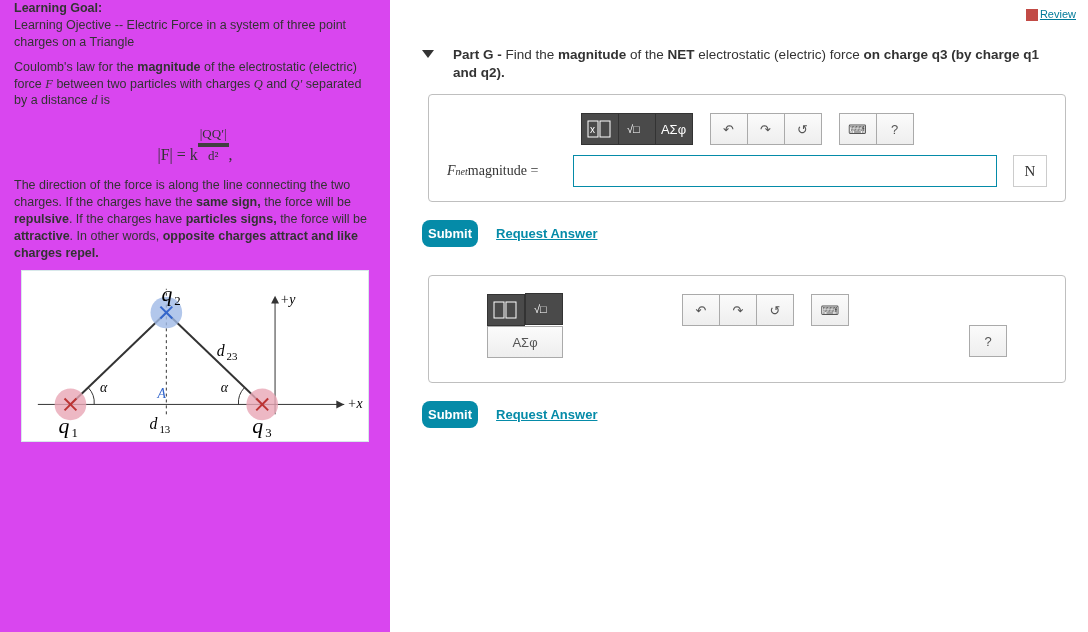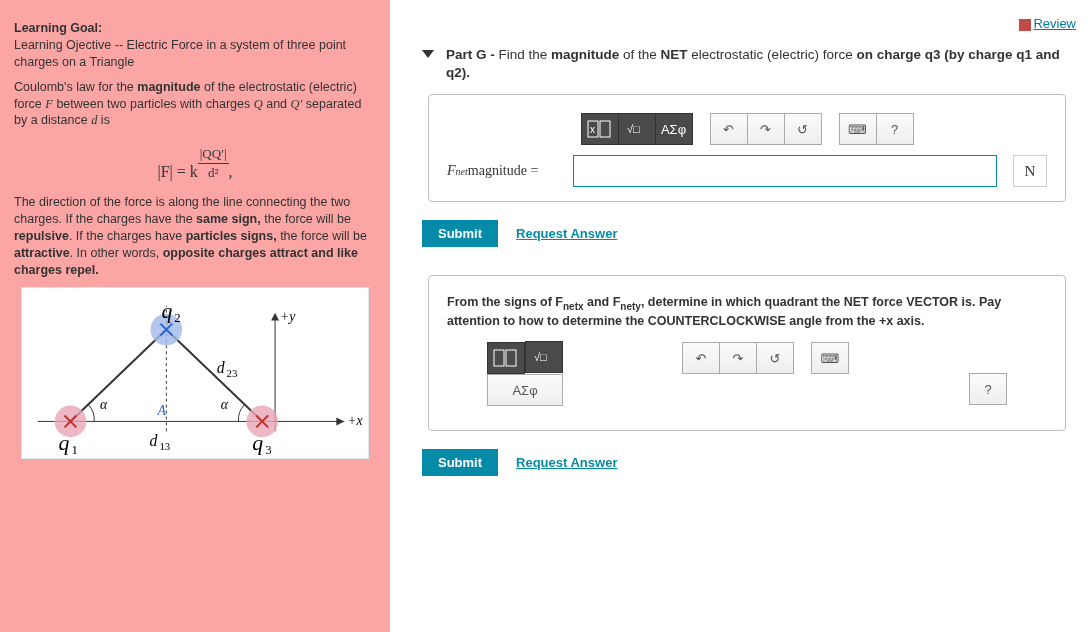--- a/index.html
+++ b/index.html
@@ -1,33 +1,33 @@
 <!DOCTYPE html>
 <html><head>
 <meta charset="utf-8">
 <style>
 * { box-sizing: border-box; margin: 0; padding: 0; }
 body { font-family: Arial, Helvetica, sans-serif; font-size: 13px; color: #333; display: flex; width: 1088px; height: 632px; overflow: hidden; background: #fff; }
-.left-panel { width: 390px; background: #fca5a5; padding: 20px 14px; font-size: 12.5px; line-height: 1.35; position: relative; }
+.left-panel { width: 390px; background: #d946ef; padding: 0 14px; font-size: 12.5px; line-height: 1.35; position: relative; }
 .left-panel p { margin-bottom: 8px; }
 .left-panel .lg-head { font-weight: bold; }
 .left-panel .ital { font-style: italic; font-family: 'Times New Roman', serif; }
 .left-panel b { font-weight: bold; }
 .formula-block { text-align: center; padding: 8px 0 12px; font-family: 'Times New Roman', serif; font-size: 16px; }
 .formula-block .bar { display: inline-block; text-align: center; }
-.formula-block .frac-top { border-bottom: 1px solid #404040; display:block; font-size: 13px; padding: 0 2px;}
+.formula-block .frac-top { border-bottom: 4px solid #404040; display:block; font-size: 13px; padding: 0 2px;}
 .formula-block .frac-bot { display:block; font-size: 13px;}
 .triangle-area { background: #fff; margin: 6px auto 0; width: 348px; height: 172px; position: relative; border: 1px solid #d8e8ea;}
 svg.tri-svg { width: 100%; height: 100%; }
 .right-panel { flex: 1; position: relative; padding: 0; overflow: hidden;}
-.review-link { position: absolute; top: 16px; right: 12px; color: #007a99; text-decoration: underline; font-size: 13px; cursor:pointer;}
+.review-link { position: absolute; top: 8px; right: 12px; color: #007a99; text-decoration: underline; font-size: 11px; cursor:pointer;}
 .review-sq { display:inline-block; width:12px; height:12px; background:#c24b46; vertical-align:middle; margin-right:2px;}
 .part-section { margin: 46px 22px 12px 32px;}
 .part-section.second { margin-top: 28px; }
-.part-head { display:flex; align-items:flex-start; gap:12px; margin-bottom:12px;}
+.part-head { display:flex; align-items:flex-start; gap:19px; margin-bottom:12px;}
 .part-caret { width:0; height:0; border-left:6px solid transparent; border-right:6px solid transparent; border-top:8px solid #333; margin-top:4px; flex:none;}
 .part-title { font-size: 13.5px; color:#333; line-height:1.35; }
 .part-title b { font-weight:bold; }
 .answer-box { border:1px solid #bfbfbf; border-radius:4px; background:#fff; padding: 18px 18px 14px; margin-left:6px; }
 .answer-box .hint-text { font-size:12.5px; font-weight:bold; color:#333; margin-bottom:12px; line-height:1.35;}
 .answer-box .hint-text .sub { font-size: 10px; vertical-align: sub; font-weight:bold;}
 .toolbar-row { display:flex; gap:0; justify-content:center; align-items:stretch; margin-bottom:10px;}
 .tool-btn { height:32px; min-width:38px; border:1px solid #aaa; background: linear-gradient(#fbfbfb,#eee); display:inline-flex; align-items:center; justify-content:center; font-size:13px; color:#555; cursor:pointer; }
 .tool-btn.dark { background:#4a4a4a; color:#fff; border-color:#333;}
 .tool-btn:not(:first-child){ margin-left:-1px;}
@@ -35,21 +35,21 @@
 .answer-line { display:flex; align-items:center; gap:16px; }
 .answer-label { font-family:'Times New Roman', serif; font-style:italic; font-size:14px; width:110px; text-align:left;}
 .answer-label .sub{ font-size:10px; font-style:italic;}
 .answer-label .rm { font-style:normal; }
 .answer-input { flex:1; height:32px; border:1px solid #058ba8; background:#fff; }
 .answer-input.small { flex:none; width:290px;}
 .unit-box { height:32px; width:34px; border:1px solid #ccc; display:flex; align-items:center; justify-content:center; font-family:'Times New Roman', serif; font-size:15px;}
 .tail-text { font-size:12px; color:#333; font-family:Arial; margin-left:6px; line-height:1.1;}
 .tail-text .deg{ font-size:10px; vertical-align:super;}
 .btn-row { margin-top:18px; display:flex; align-items:center; gap:18px;}
-.submit-btn { background:#058ba8; color:#fff; border:none; padding:6px 16px; font-size:13px; font-weight:bold; border-radius:0; cursor:pointer;}
+.submit-btn { background:#058ba8; color:#fff; border:none; padding:6px 6px; font-size:13px; font-weight:bold; border-radius:8px; cursor:pointer;}
 .link-txt { color:#058ba8; text-decoration:underline; font-size:13px; font-weight:bold; cursor:pointer;}
 .stack-tools { display:flex; flex-direction:column; gap:-1px; }
 .stack-tools .tool-btn{ margin-left:0;}
 .stack-tools .tool-btn + .tool-btn { margin-top:-1px;}
 .tool-row2{display:flex;}
 </style>
 </head>
 <body>
 
 <div class="left-panel">
@@ -151,23 +151,20 @@
     </div>
     <div class="btn-row">
       <button class="submit-btn">Submit</button>
       <span class="link-txt">Request Answer</span>
     </div>
   </div>
 
   <div class="part-section second">
 
     <div class="answer-box">
-      <div class="hint-text">
-        <span>From the signs of F</span><span class="sub">netx</span><span> and F</span><span class="sub">nety</span><span>, determine in which quadrant the NET force VECTOR is. Pay attention to how to determine the COUNTERCLOCKWISE angle from the +x axis.</span>
-      </div>
       <div class="toolbar-row">
         <div class="stack-tools">
           <div class="tool-row2">
             <div class="tool-btn dark">
                 <svg width="26" height="18">
                   <rect x="1" y="1" width="10" height="16" fill="none" stroke="#fff"></rect>
                   <rect x="13" y="1" width="10" height="16" fill="none" stroke="#fff"></rect>
                 </svg>
               </div>
             <div class="tool-btn dark">

